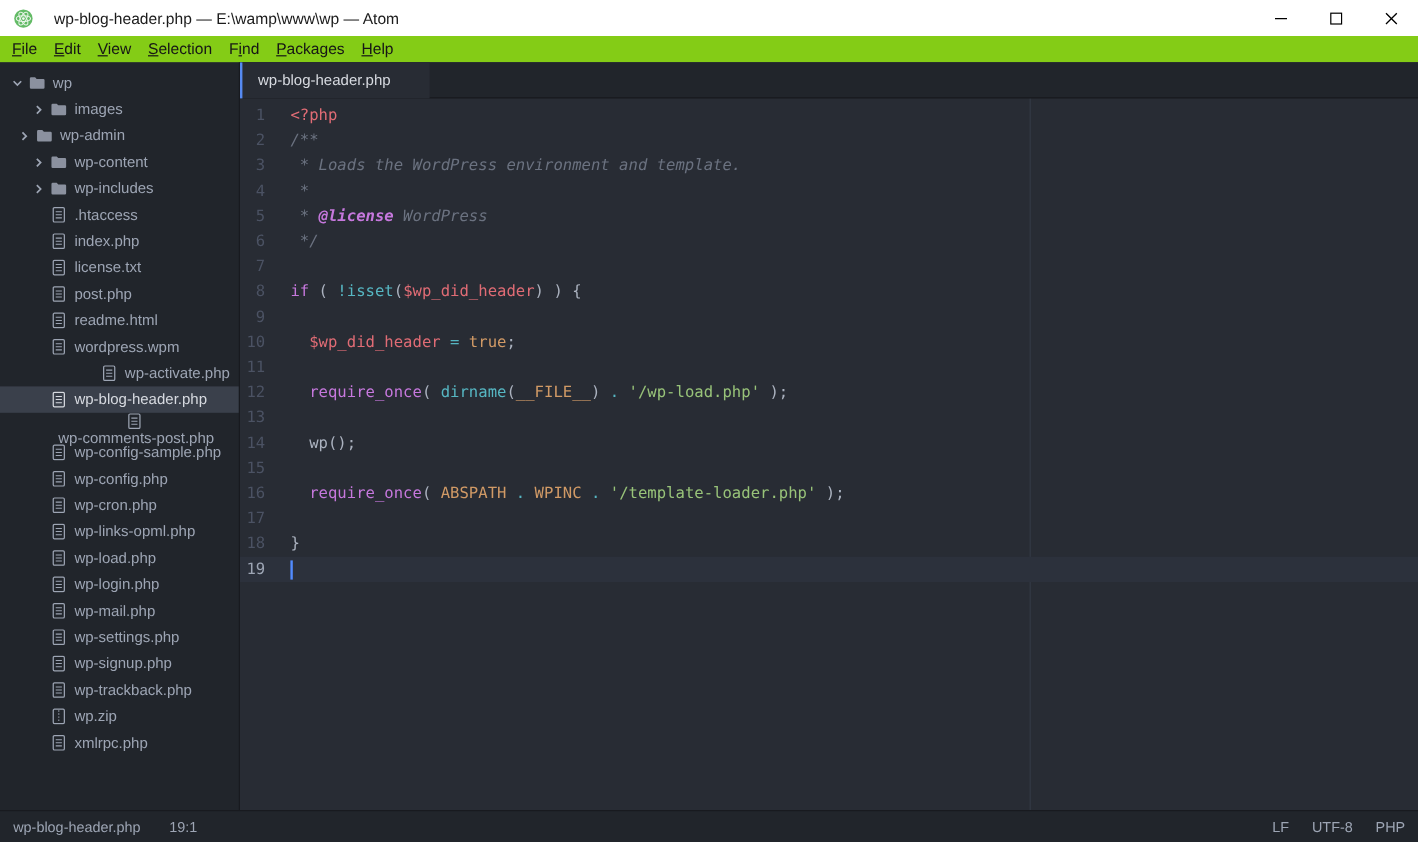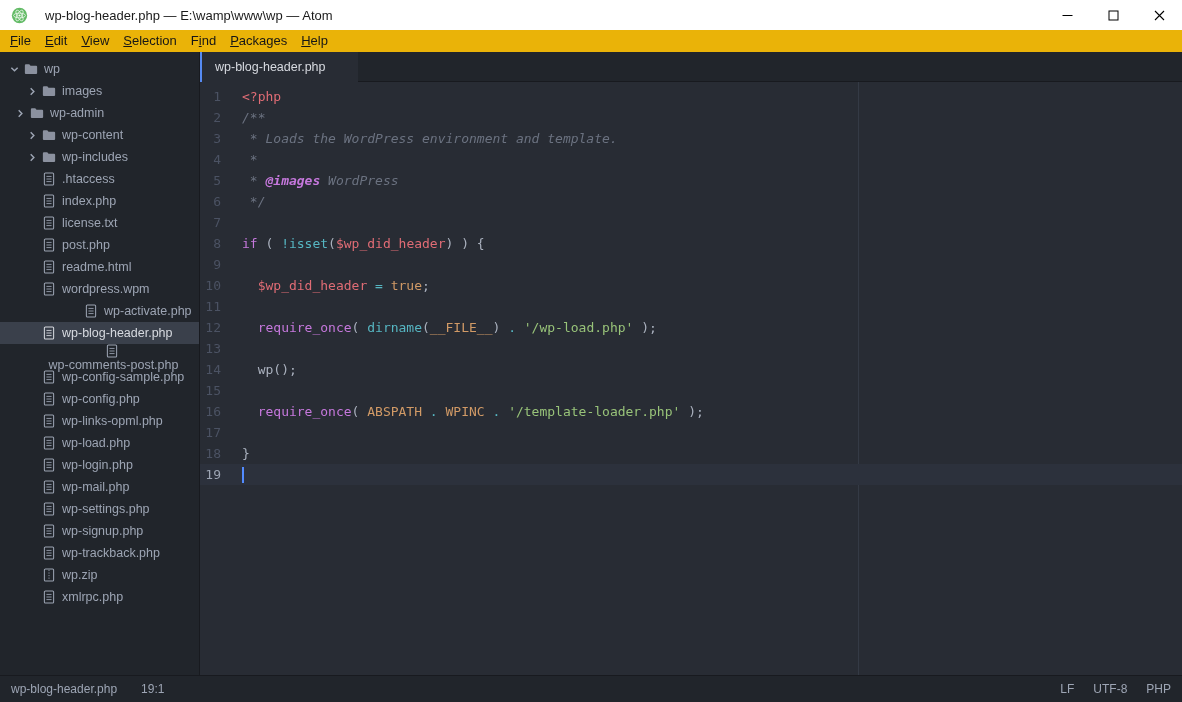--- a/index.html
+++ b/index.html
@@ -8,21 +8,21 @@
 
   
   .titlebar { height:30px; background:#ffffff; display:flex; align-items:center; }
   .titlebar .app-icon { width:17px; height:17px; margin-left:11px; flex:none; }
   .titlebar .title-text { margin-left:17px; font-size:13px; color:#1b1b1b; white-space:pre; }
   .win-controls { margin-left:auto; display:flex; height:100%; }
   .win-btn { width:46px; height:100%; display:flex; align-items:center; justify-content:center; cursor:default; }
   .win-btn svg { display:block; }
 
   
-  .menubar { height:22px; background:#eab308; display:flex; padding-left:3px; }
+  .menubar { height:22px; background:#84cc16; display:flex; padding-left:3px; }
   .menu-item { font-size:13px; color:#161616; padding:0 7px; line-height:22px; }
   .menu-item u { text-decoration:underline; }
 
   
   .main { display:flex; height:623px; }
 
   
   .tree-panel { width:200px; flex:none; background:#21252b; border-right:1px solid #181a1f; padding-top:6px; overflow:hidden; }
   .tree-row { height:22px; display:flex; align-items:center; font-size:12.5px; color:#9da5b4; white-space:nowrap; }
   .tree-row.selected { background:#3a404b; color:#d7dae0; }
@@ -304,20 +304,32 @@
       <div class="tree-row" style="padding-left: 26px;">
         <span class="chev-slot"></span>
         <span class="tree-icon">
           <svg width="12" height="14" viewBox="0 0 14 16">
             <rect x="1.6" y="1" width="10.8" height="14" rx="1.2" fill="none" stroke="currentColor" stroke-width="1.2"></rect>
             <line x1="4" y1="5" x2="10" y2="5" stroke="currentColor" stroke-width="1"></line>
             <line x1="4" y1="8" x2="10" y2="8" stroke="currentColor" stroke-width="1"></line>
             <line x1="4" y1="11" x2="10" y2="11" stroke="currentColor" stroke-width="1"></line>
           </svg>
         </span>
+        <span class="tree-label">wp-cron.php</span>
+      </div>
+      <div class="tree-row" style="padding-left: 26px;">
+        <span class="chev-slot"></span>
+        <span class="tree-icon">
+          <svg width="12" height="14" viewBox="0 0 14 16">
+            <rect x="1.6" y="1" width="10.8" height="14" rx="1.2" fill="none" stroke="currentColor" stroke-width="1.2"></rect>
+            <line x1="4" y1="5" x2="10" y2="5" stroke="currentColor" stroke-width="1"></line>
+            <line x1="4" y1="8" x2="10" y2="8" stroke="currentColor" stroke-width="1"></line>
+            <line x1="4" y1="11" x2="10" y2="11" stroke="currentColor" stroke-width="1"></line>
+          </svg>
+        </span>
         <span class="tree-label">wp-links-opml.php</span>
       </div>
       <div class="tree-row" style="padding-left: 26px;">
         <span class="chev-slot"></span>
         <span class="tree-icon">
           <svg width="12" height="14" viewBox="0 0 14 16">
             <rect x="1.6" y="1" width="10.8" height="14" rx="1.2" fill="none" stroke="currentColor" stroke-width="1.2"></rect>
             <line x1="4" y1="5" x2="10" y2="5" stroke="currentColor" stroke-width="1"></line>
             <line x1="4" y1="8" x2="10" y2="8" stroke="currentColor" stroke-width="1"></line>
             <line x1="4" y1="11" x2="10" y2="11" stroke="currentColor" stroke-width="1"></line>
@@ -415,21 +427,21 @@
         <span>wp-blog-header.php</span>
       </div>
     </div>
     <div class="editor-body">
       <div class="wrap-guide"></div>
       <div>
           <div class="line"><span class="gutter">1</span><span class="code"><span class="tok-red">&lt;?php</span></span></div>
           <div class="line"><span class="gutter">2</span><span class="code"><span class="tok-comment">/**</span></span></div>
           <div class="line"><span class="gutter">3</span><span class="code"><span class="tok-comment"> * Loads the WordPress environment and template.</span></span></div>
           <div class="line"><span class="gutter">4</span><span class="code"><span class="tok-comment"> *</span></span></div>
-          <div class="line"><span class="gutter">5</span><span class="code"><span class="tok-comment"> * </span><span class="tok-doctag">@images</span><span class="tok-comment"> WordPress</span></span></div>
+          <div class="line"><span class="gutter">5</span><span class="code"><span class="tok-comment"> * </span><span class="tok-doctag">@license</span><span class="tok-comment"> WordPress</span></span></div>
           <div class="line"><span class="gutter">6</span><span class="code"><span class="tok-comment"> */</span></span></div>
           <div class="line"><span class="gutter">7</span><span class="code"></span></div>
           <div class="line"><span class="gutter">8</span><span class="code"><span class="tok-purple">if</span><span class="tok-plain"> ( </span><span class="tok-cyan">!isset</span><span class="tok-plain">(</span><span class="tok-red">$wp_did_header</span><span class="tok-plain">) ) {</span></span></div>
           <div class="line"><span class="gutter">9</span><span class="code"></span></div>
           <div class="line"><span class="gutter">10</span><span class="code"><span class="tok-plain">  </span><span class="tok-red">$wp_did_header</span><span class="tok-plain"> </span><span class="tok-cyan">=</span><span class="tok-plain"> </span><span class="tok-orange">true</span><span class="tok-plain">;</span></span></div>
           <div class="line"><span class="gutter">11</span><span class="code"></span></div>
           <div class="line"><span class="gutter">12</span><span class="code"><span class="tok-plain">  </span><span class="tok-purple">require_once</span><span class="tok-plain">( </span><span class="tok-cyan">dirname</span><span class="tok-plain">(</span><span class="tok-orange">__FILE__</span><span class="tok-plain">) </span><span class="tok-cyan">.</span><span class="tok-plain"> </span><span class="tok-green">'/wp-load.php'</span><span class="tok-plain"> );</span></span></div>
           <div class="line"><span class="gutter">13</span><span class="code"></span></div>
           <div class="line"><span class="gutter">14</span><span class="code"><span class="tok-plain">  wp();</span></span></div>
           <div class="line"><span class="gutter">15</span><span class="code"></span></div>

